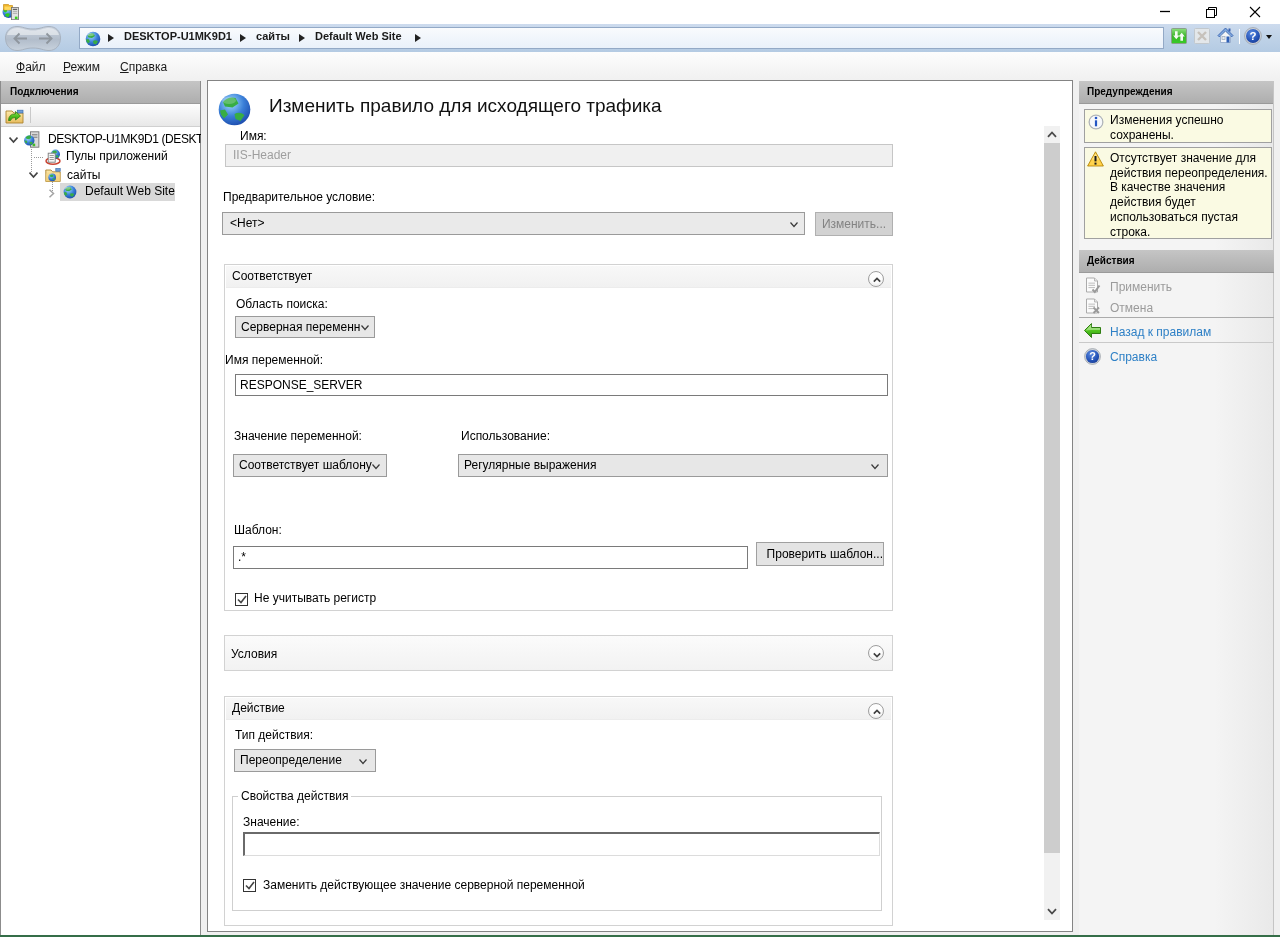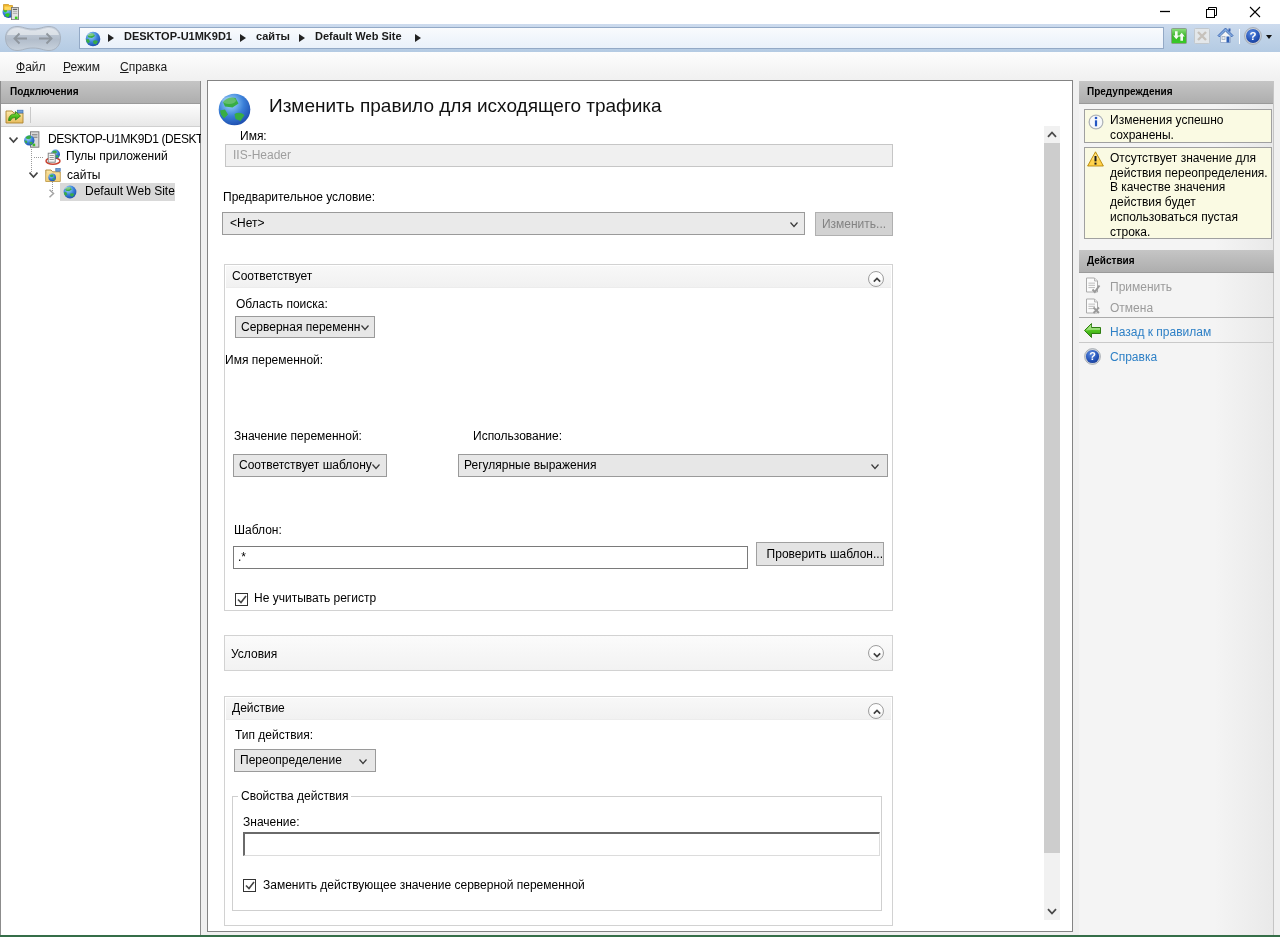--- a/index.html
+++ b/index.html
@@ -263,22 +263,23 @@
           <path d="M0.8 4.6 L4 1.4 L7.2 4.6" fill="none" stroke="#404040" stroke-width="1.7"></path>
         </svg>
       </div>
     <div class="abs lbl" style="left:11px;top:32px;">Область поиска:</div>
     <div class="abs combo" style="left:10px;top:51px;width:140px;height:22px;">Серверная переменн
       <svg class="combochev" style="right:5px;top:7px" viewBox="0 0 8 8">
           <path d="M0.5 1.5 L4 5.5 L7.5 1.5" fill="none" stroke="#3a3a3a" stroke-width="1.2"></path>
         </svg>
     </div>
     <div class="abs lbl" style="left:0;top:88px;">Имя переменной:</div>
+    <div class="abs tbox" style="left:10px;top:109px;width:653px;height:22px;">RESPONSE_SERVER</div>
     <div class="abs lbl" style="left:9px;top:164px;">Значение переменной:</div>
-    <div class="abs lbl" style="left:236px;top:164px;margin-left:12px;">Использование:</div>
+    <div class="abs lbl" style="left:236px;top:164px;">Использование:</div>
     <div class="abs combo" style="left:8px;top:189px;width:154px;height:23px;">Соответствует шаблону
       <svg class="combochev" style="right:6px;top:8px" viewBox="0 0 8 8">
           <path d="M0.5 1.5 L4 5.5 L7.5 1.5" fill="none" stroke="#3a3a3a" stroke-width="1.2"></path>
         </svg>
     </div>
     <div class="abs combo" style="left:233px;top:189px;width:430px;height:23px;">Регулярные выражения
       <svg class="combochev" style="right:8px;top:8px" viewBox="0 0 8 8">
           <path d="M0.5 1.5 L4 5.5 L7.5 1.5" fill="none" stroke="#3a3a3a" stroke-width="1.2"></path>
         </svg>
     </div>

